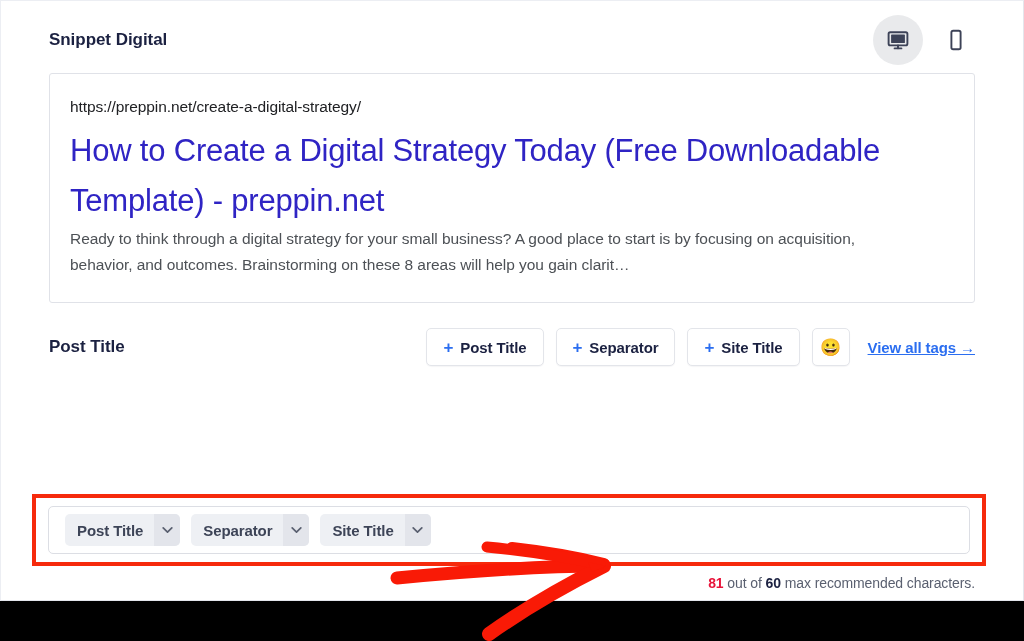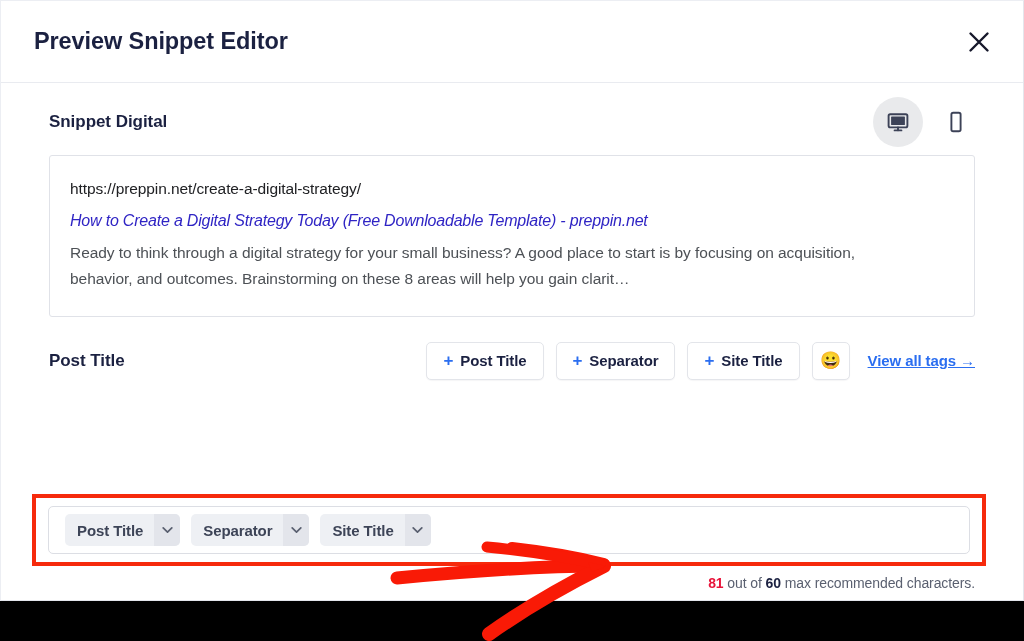--- a/index.html
+++ b/index.html
@@ -112,27 +112,25 @@
     background: #fff;
   }
   .preview-url {
     font-size: 15.5px;
     color: #202124;
     line-height: 1.4;
     margin-bottom: 8px;
     letter-spacing: -0.1px;
   }
   .preview-title {
-    font-size: 16px;
+    font-size: 31px;
     line-height: 1.62;
     color: #2f24c4;
     letter-spacing: -0.2px;
     font-weight: normal;
-    margin-bottom: 6px;
-    font-style: italic;
   }
   .preview-desc {
     font-size: 15.5px;
     line-height: 1.68;
     color: #4d5156;
     letter-spacing: -0.05px;
     max-width: 845px;
   }
 
   
@@ -279,30 +277,20 @@
     z-index: 20;
   }
 </style>
 </head>
 <body>
 
 <div id="root">
 
   <div class="modal">
 
-    <div class="modal-header">
-      <div class="modal-title">Preview Snippet Editor</div>
-      <button class="close-btn">
-        <span>
-          <svg width="22" height="22" viewBox="0 0 22 22" aria-hidden="true">
-            <path d="M2.5 2.5 L19.5 19.5 M19.5 2.5 L2.5 19.5" stroke="#16182b" stroke-width="2.4" stroke-linecap="round"></path>
-          </svg>
-        </span>
-      </button>
-    </div>
 
     <div class="modal-body">
 
       <div class="section-head">
         <div class="section-title">Snippet Digital</div>
 
         <div class="device-toggle">
           <button class="device-btn active">
             <span>
               <svg width="24" height="24" viewBox="0 0 24 24" aria-hidden="true">

